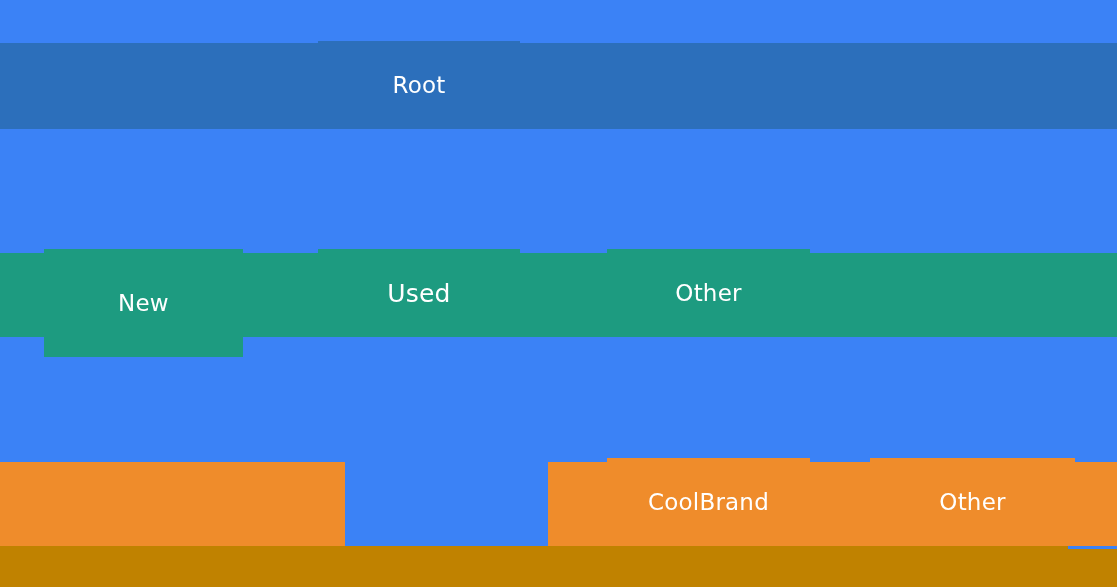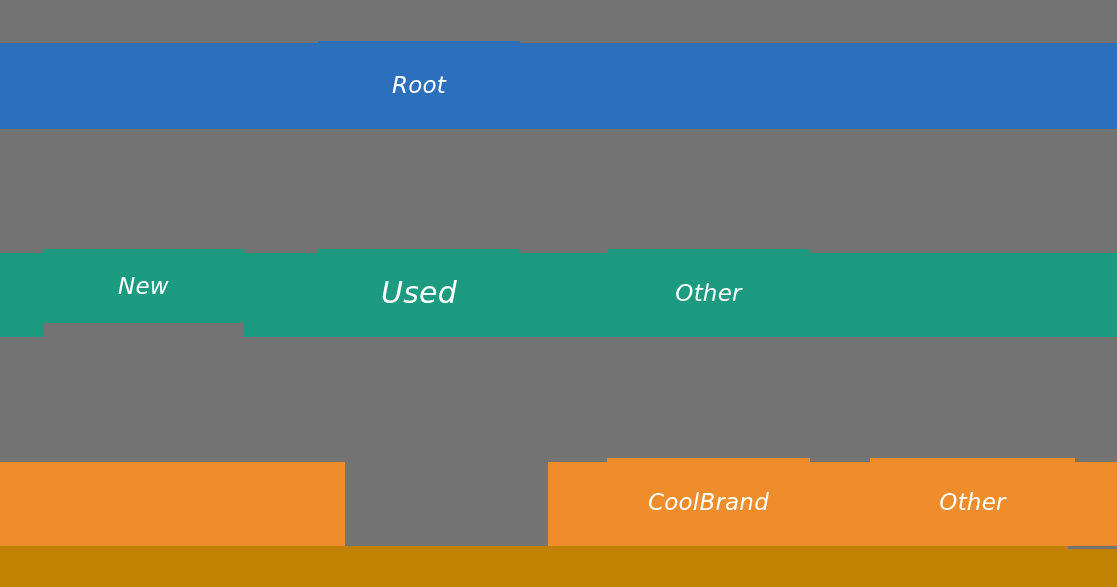--- a/index.html
+++ b/index.html
@@ -39,36 +39,36 @@
     line-height: 1;
     white-space: nowrap;
     letter-spacing: 0.2px;
     text-align: center;
     pointer-events: none;
   }
 </style>
 </head>
 <body>
 
-<div id="chart-root" style="width: 1117px; height: 587px; background: #737373; font-style: italic;">
+<div id="chart-root" style="width: 1117px; height: 587px; background: #3b82f6;">
     <div class="level-row" style="top: 41px; height: 88px;">
       <div class="node blank" style="left: 0px; width: 318px; height: 86px; top: 2px; background: rgb(44, 111, 187);"></div>
       <div class="node" style="left: 318px; width: 202px; height: 88px; top: 0px; background: rgb(44, 111, 187);">
         <span class="node-label" style="color: rgb(255, 255, 255); font-size: 23px;">Root</span>
       </div>
       <div class="node blank" style="left: 520px; width: 597px; height: 86px; top: 2px; background: rgb(44, 111, 187);"></div>
     </div>
     <div class="level-row" style="top: 249px; height: 88px;">
       <div class="node blank" style="left: 0px; width: 44px; height: 84px; top: 4px; background: rgb(29, 155, 128);"></div>
-      <div class="node" style="left: 44px; width: 199px; height: 74px; top: 0px; background: rgb(29, 155, 128);">
+      <div class="node" style="left: 44px; width: 199px; height: 108px; top: 0px; background: rgb(29, 155, 128);">
         <span class="node-label" style="color: rgb(255, 255, 255); font-size: 23px;">New</span>
       </div>
       <div class="node blank" style="left: 243px; width: 75px; height: 84px; top: 4px; background: rgb(29, 155, 128);"></div>
       <div class="node" style="left: 318px; width: 202px; height: 88px; top: 0px; background: rgb(29, 155, 128);">
-        <span class="node-label" style="color: rgb(255, 255, 255); font-size: 30px;">Used</span>
+        <span class="node-label" style="color: rgb(255, 255, 255); font-size: 25px;">Used</span>
       </div>
       <div class="node blank" style="left: 520px; width: 87px; height: 84px; top: 4px; background: rgb(29, 155, 128);"></div>
       <div class="node" style="left: 607px; width: 203px; height: 88px; top: 0px; background: rgb(29, 155, 128);">
         <span class="node-label" style="color: rgb(255, 255, 255); font-size: 23px;">Other</span>
       </div>
       <div class="node blank" style="left: 810px; width: 307px; height: 84px; top: 4px; background: rgb(29, 155, 128);"></div>
     </div>
     <div class="level-row" style="top: 458px; height: 88px;">
       <div class="node blank" style="left: 0px; width: 345px; height: 84px; top: 4px; background: rgb(239, 140, 43);"></div>
       <div class="node blank" style="left: 548px; width: 59px; height: 84px; top: 4px; background: rgb(239, 140, 43);"></div>

